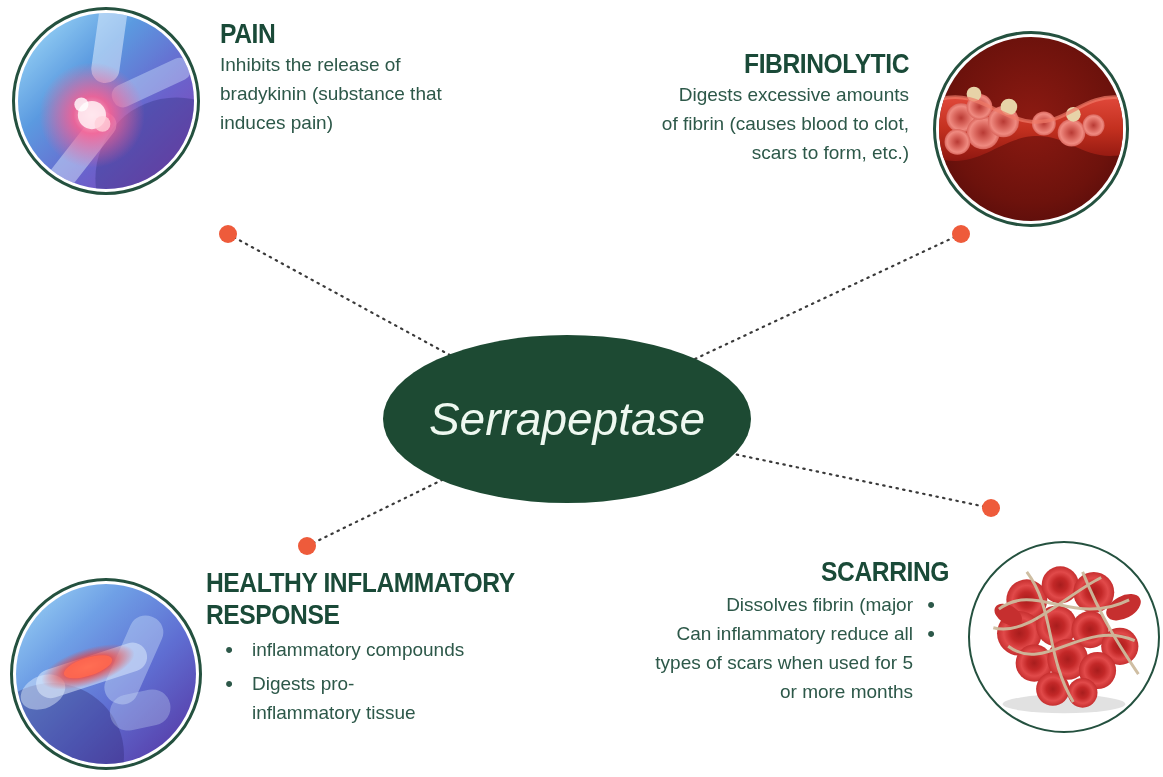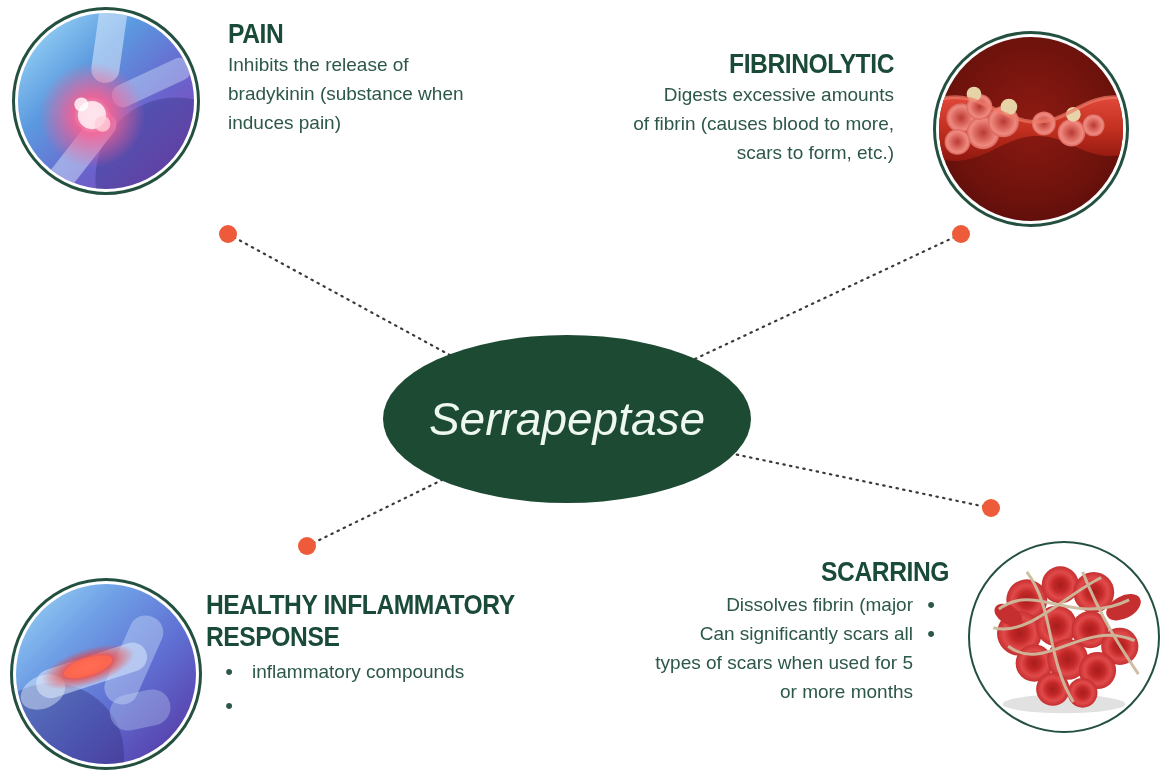--- a/index.html
+++ b/index.html
@@ -187,59 +187,63 @@
           <path d="M15,35 C35,20 55,45 85,30"></path>
           <path d="M20,55 C40,70 60,40 88,52"></path>
           <path d="M30,15 C45,35 40,60 55,85"></path>
           <path d="M60,15 C70,40 80,55 90,70"></path>
           <path d="M12,45 C30,50 50,28 70,18"></path>
         </g>
       </svg>
     </div>
   </div>
 
-  <div class="block left-align" style="left:228px;top:18px;width:330px;">
+  <div class="block left-align" style="left:220px;top:18px;width:330px;">
     <div class="title">PAIN</div>
     <div class="body-line">Inhibits the release of</div>
-    <div class="body-line">bradykinin (substance when</div>
+    <div class="body-line">bradykinin (substance that</div>
     <div class="body-line">induces pain)</div>
   </div>
 
-  <div class="block right-align" style="right:269px;top:48px;width:420px;">
+  <div class="block right-align" style="right:254px;top:48px;width:420px;">
     <div class="title">FIBRINOLYTIC</div>
     <div class="body-line">Digests excessive amounts</div>
-    <div class="body-line">of fibrin (causes blood to more,</div>
+    <div class="body-line">of fibrin (causes blood to clot,</div>
     <div class="body-line">scars to form, etc.)</div>
   </div>
 
-  <div class="block left-align" style="left:206px;top:589px;width:360px;">
+  <div class="block left-align" style="left:206px;top:567px;width:360px;">
     <div class="title">HEALTHY INFLAMMATORY</div>
     <div class="title">RESPONSE</div>
     <div class="bullet-row" style="margin-top:4px;">
       <div class="bullet-cell">•</div>
       <div>
         <div class="body-line">inflammatory compounds</div>
       </div>
     </div>
     <div class="bullet-row bullet-gap">
       <div class="bullet-cell">•</div>
+      <div>
+        <div class="body-line">Digests pro-</div>
+        <div class="body-line">inflammatory tissue</div>
+      </div>
     </div>
   </div>
 
   <div class="block right-align" style="right:214px;top:556px;width:440px;">
     <div class="title">SCARRING</div>
     <div class="bullet-row right" style="margin-top:2px;">
       <div>
         <div class="body-line">Dissolves fibrin (major</div>
       </div>
       <div class="bullet-cell narrow">•</div>
     </div>
     <div class="bullet-row right">
       <div>
-        <div class="body-line">Can significantly scars all</div>
+        <div class="body-line">Can inflammatory reduce all</div>
         <div class="body-line">types of scars when used for 5</div>
         <div class="body-line">or more months</div>
       </div>
       <div class="bullet-cell narrow">•</div>
     </div>
   </div>
 
 </div>
 
 </body></html>

